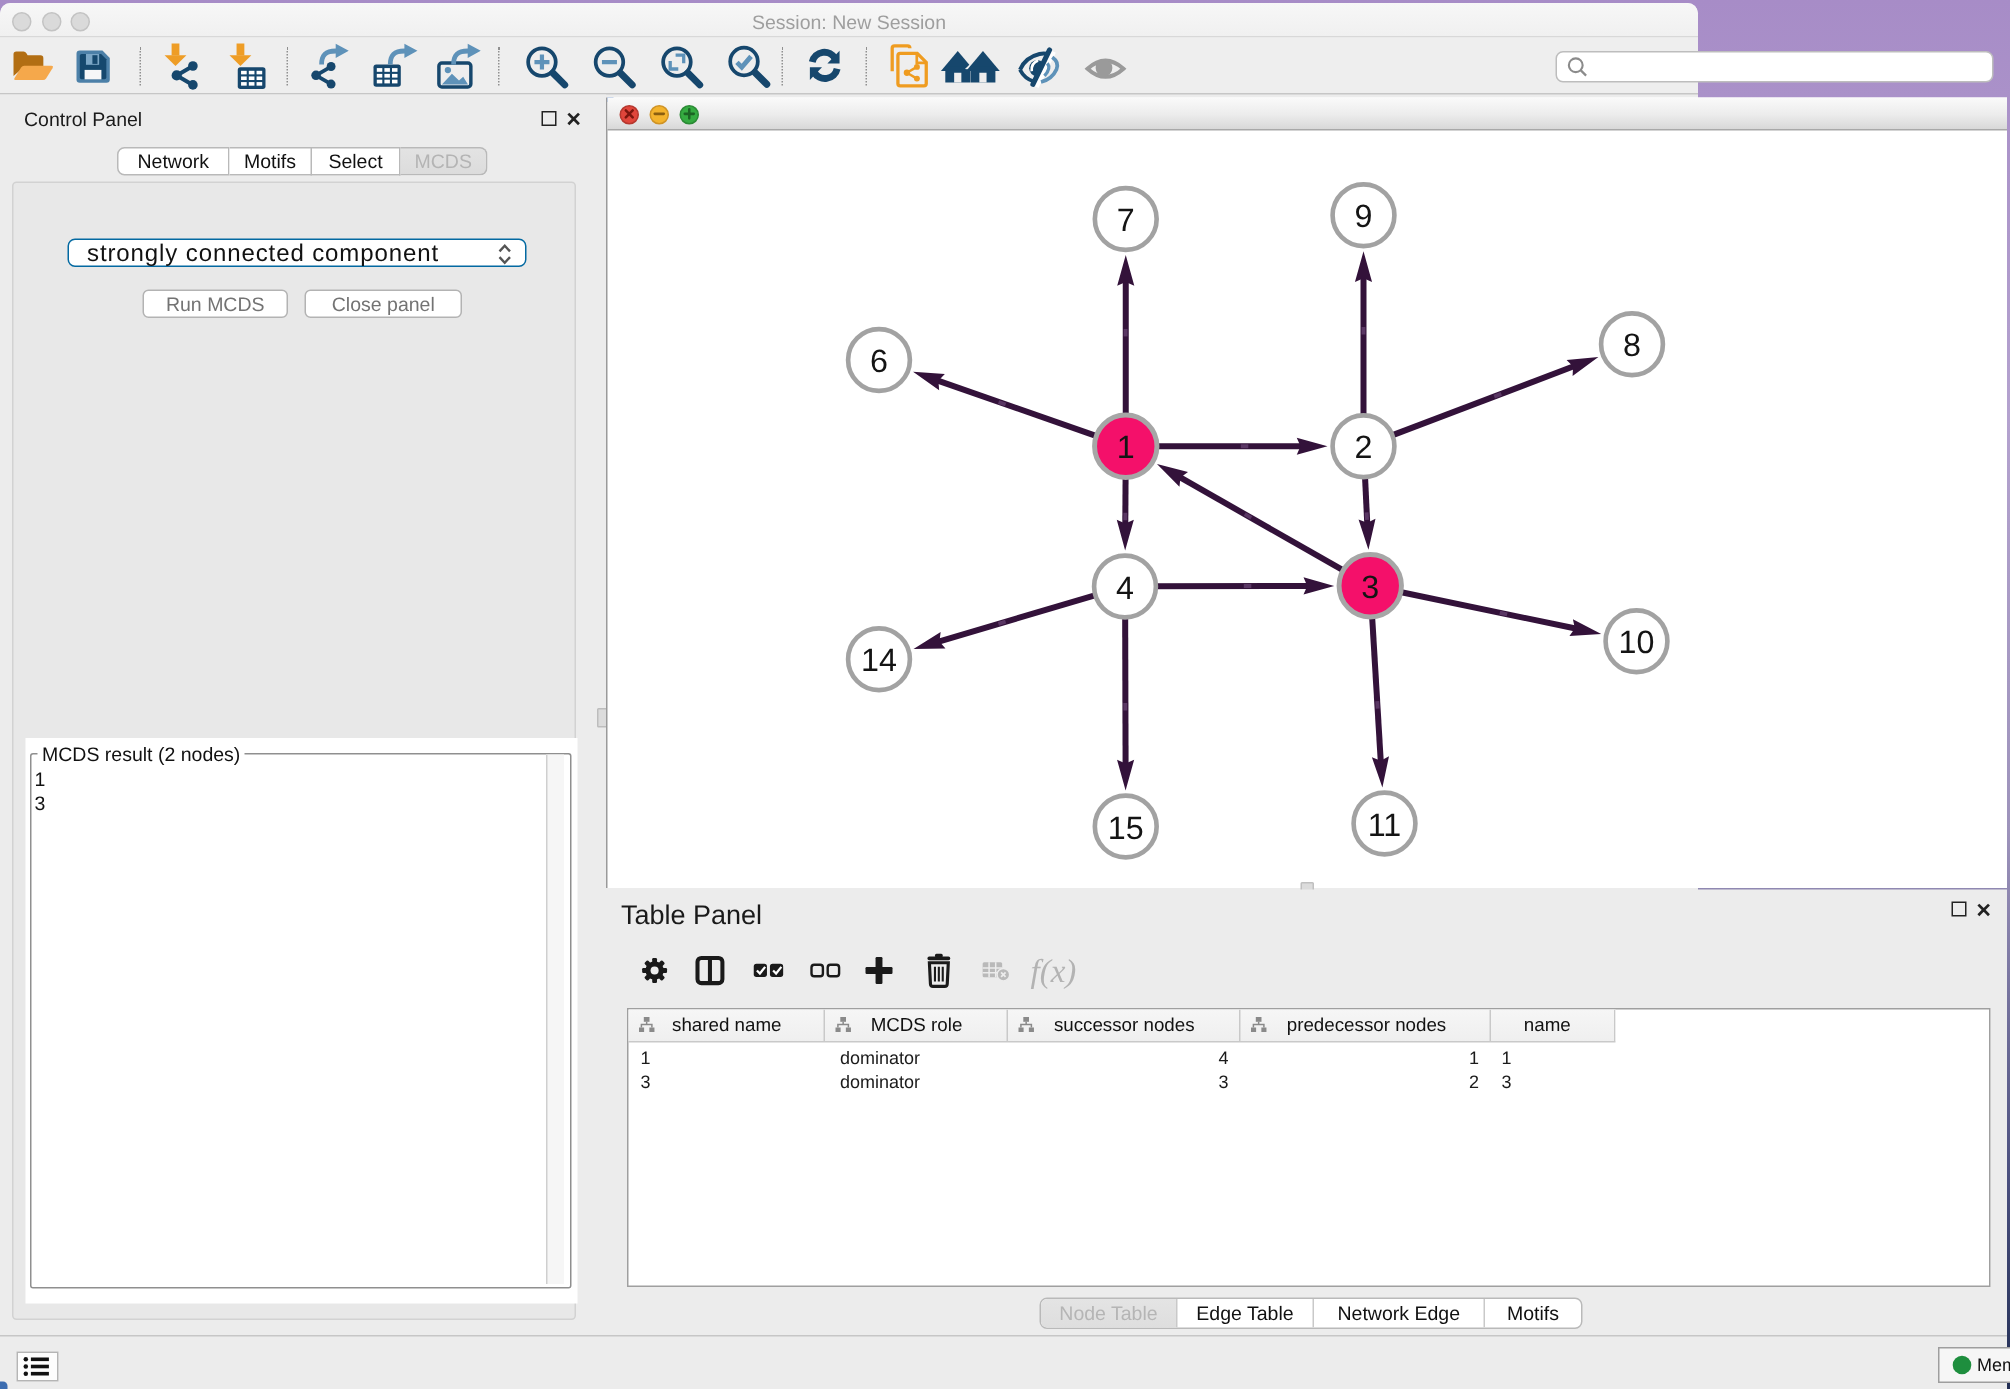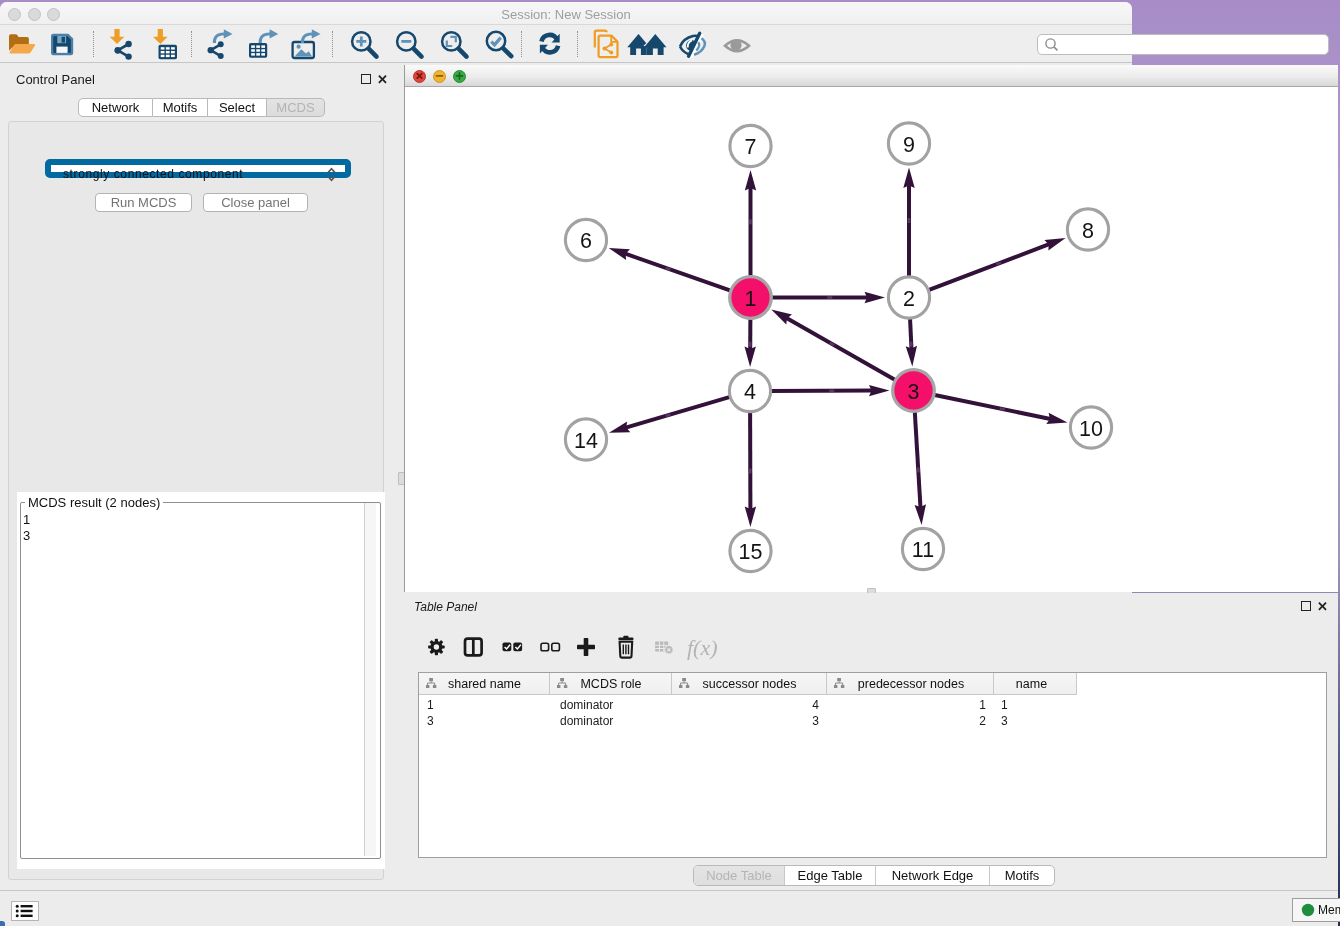--- a/index.html
+++ b/index.html
@@ -19,21 +19,21 @@
 
 #cpanel{position:absolute;left:0;top:61px;width:390px;height:829px;background:#ececec;}
 #cp-title{position:absolute;left:16px;top:9px;font-size:13px;color:#1a1a1a;}
 #cp-body{position:absolute;left:8px;top:58px;width:374px;height:757px;background:#e8e8e8;border:1px solid #d2d2d2;border-radius:3px;}
 .tabbar{position:absolute;display:flex;font-size:13px;color:#111;}
 .tabbar .tab{border:1px solid #b9b9b9;border-left:none;background:#fff;display:flex;align-items:center;justify-content:center;}
 .tabbar .tab.first{border-left:1px solid #b9b9b9;border-radius:5px 0 0 5px;}
 .tabbar .tab.last{border-radius:0 5px 5px 0;}
 .tabbar .tab.sel{background:linear-gradient(180deg,#e3e3e3,#dcdcdc);color:#b4b4b4;text-align:center;}
 #optlabel{position:absolute;left:0;top:74px;width:390px;text-align:center;font-size:13px;letter-spacing:0.6px;color:#1a1a1a;}
-#combo{position:absolute;left:45px;top:96px;width:306px;height:19px;background:#fff;border:6px solid #0369a1;border-radius:5px;font-size:12px;letter-spacing:0.6px;color:#111;line-height:19px;padding-left:12px;box-sizing:border-box;}
+#combo{position:absolute;left:45px;top:96px;width:306px;height:19px;background:#fff;border:1px solid #0369a1;border-radius:5px;font-size:16px;letter-spacing:0.6px;color:#111;line-height:19px;padding-left:12px;box-sizing:border-box;}
 .btn{position:absolute;height:17px;background:#fff;border:1px solid #b3b3b3;border-radius:4px;font-size:13px;color:#737373;text-align:center;line-height:17px;}
 #mcdsbox{position:absolute;left:17px;top:429px;width:368px;height:377px;background:#fff;}
 #mcdsborder{position:absolute;left:3px;top:10px;width:359px;height:355px;border:1px solid #8f8f8f;border-radius:2px;}
 #mcdstitle{position:absolute;left:8px;top:3px;background:#fff;padding:0 3px;font-size:13px;color:#111;}
 #mcdsvals{position:absolute;left:6px;top:20px;font-size:13px;color:#111;line-height:16px;}
 #mcdsscroll{position:absolute;right:9px;top:11px;width:11px;height:353px;background:#f6f6f6;border-left:1px solid #cfcfcf;}
 .winbtn-f{position:absolute;width:8px;height:8px;border:1.5px solid #222;}
 .winbtn-x{position:absolute;font-size:13px;font-weight:bold;color:#222;line-height:10px;}
 
 
@@ -42,21 +42,21 @@
 
 
 #netwin{position:absolute;left:404px;top:63px;width:934px;height:527px;background:#fff;border-left:1px solid #9a9a9a;box-sizing:border-box;}
 #nettitle{position:absolute;left:0;top:0;width:100%;height:22px;background:linear-gradient(180deg,#fafafa 0%,#ececec 55%,#d8d8d8 100%);border-bottom:1px solid #a8a8a8;box-sizing:border-box;}
 #netname{position:absolute;left:0;top:4px;width:100%;text-align:center;font-size:13px;font-weight:700;color:#000;}
 .tl2{position:absolute;top:4.5px;width:13px;height:13px;border-radius:50%;box-sizing:border-box;}
 #hsplit-handle{position:absolute;left:867px;top:586px;width:7px;height:5px;background:#dcdcdc;border:1px solid #c0c0c0;border-radius:1px;}
 
 
 #tpanel{position:absolute;left:404px;top:591px;width:934px;height:297px;background:#ececec;}
-#tp-title{position:absolute;left:10px;top:7px;font-size:12px;color:#1a1a1a;font-style:italic;}
+#tp-title{position:absolute;left:10px;top:7px;font-size:18px;color:#1a1a1a;}
 #tp-toolbar{position:absolute;left:14px;top:40px;width:906px;height:28px;}
 #ttable{position:absolute;left:14px;top:79px;width:907px;height:184px;background:#fff;border:1px solid #9f9f9f;}
 #thead{position:absolute;left:0;top:0;width:658px;height:21px;background:linear-gradient(180deg,#f6f6f6,#efefef);border-bottom:1px solid #c9c9c9;}
 .trow{position:absolute;font-size:12px;color:#1b1b1b;height:16px;line-height:16px;}
 #btabs{position:absolute;left:289px;top:272px;height:19px;display:flex;font-size:13px;color:#111;border:1px solid #b9b9b9;border-radius:5px;background:#fff;overflow:hidden;}
 #btabs .bt{display:flex;align-items:center;justify-content:center;border-right:1px solid #c9c9c9;}
 #btabs .bt.last{border-right:none;text-align:center;}
 #btabs .bt.sel{background:linear-gradient(180deg,#e4e4e4,#dedede);color:#b5b5b5;}
 
 

